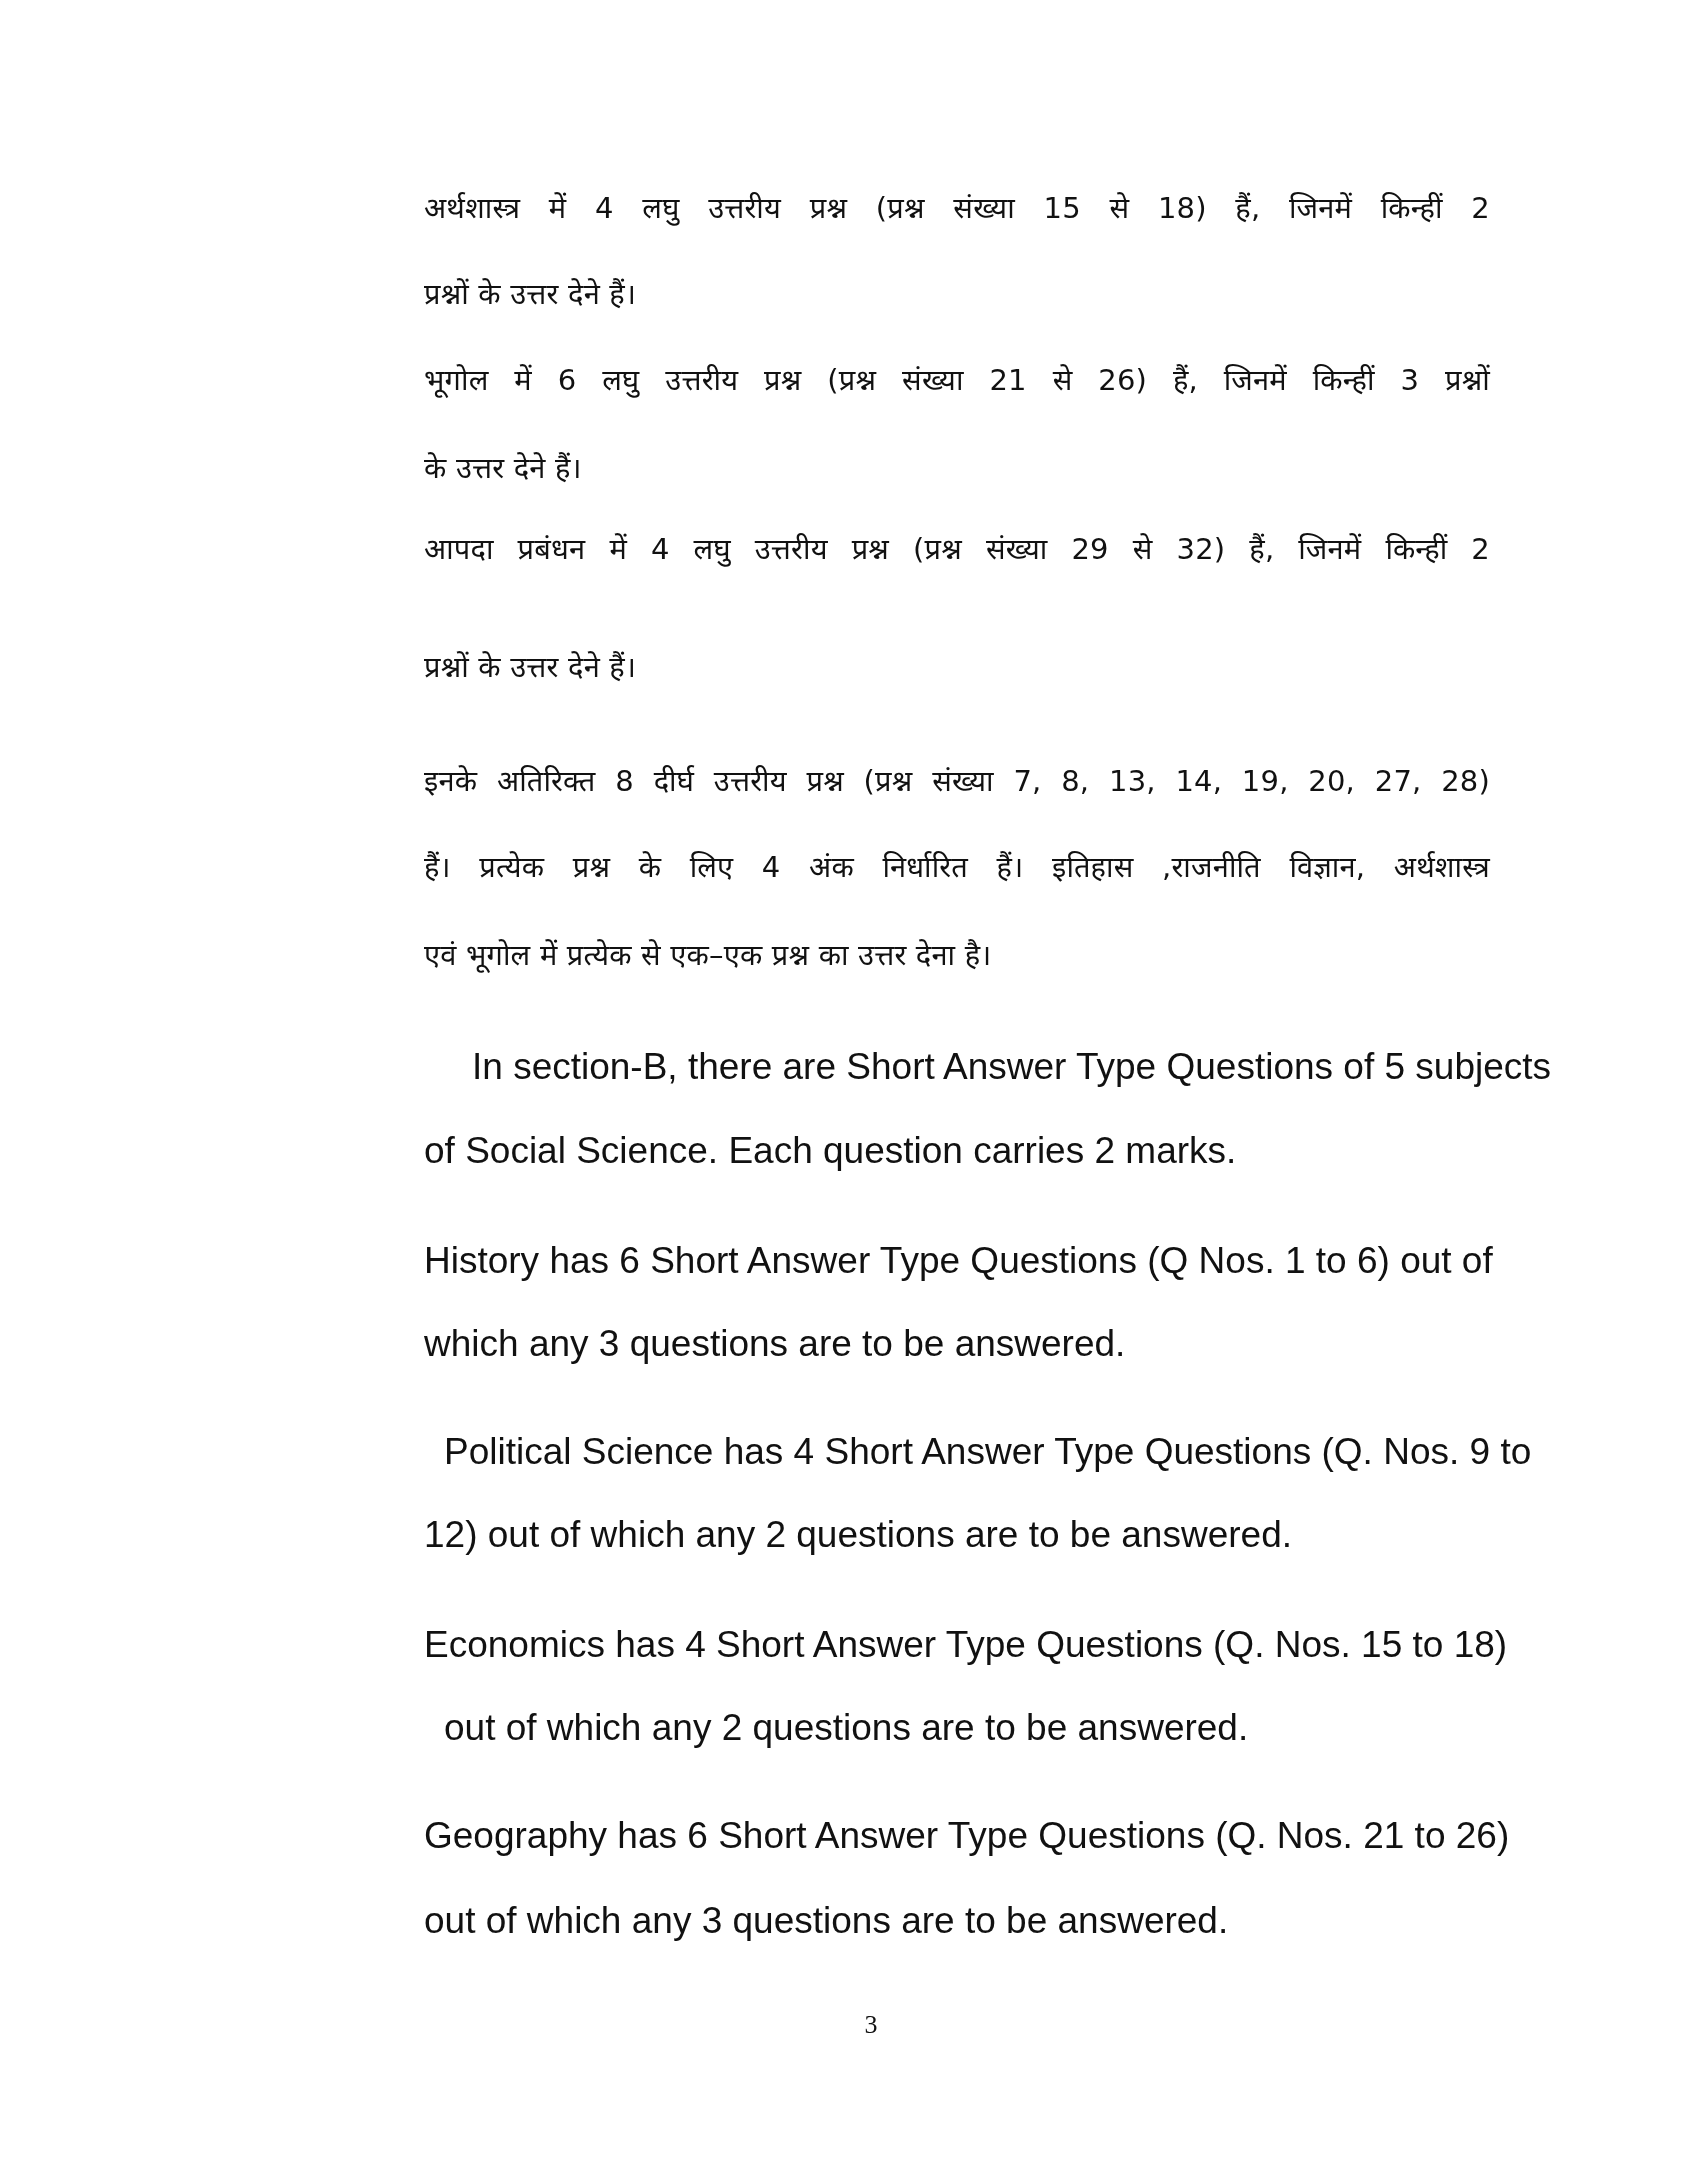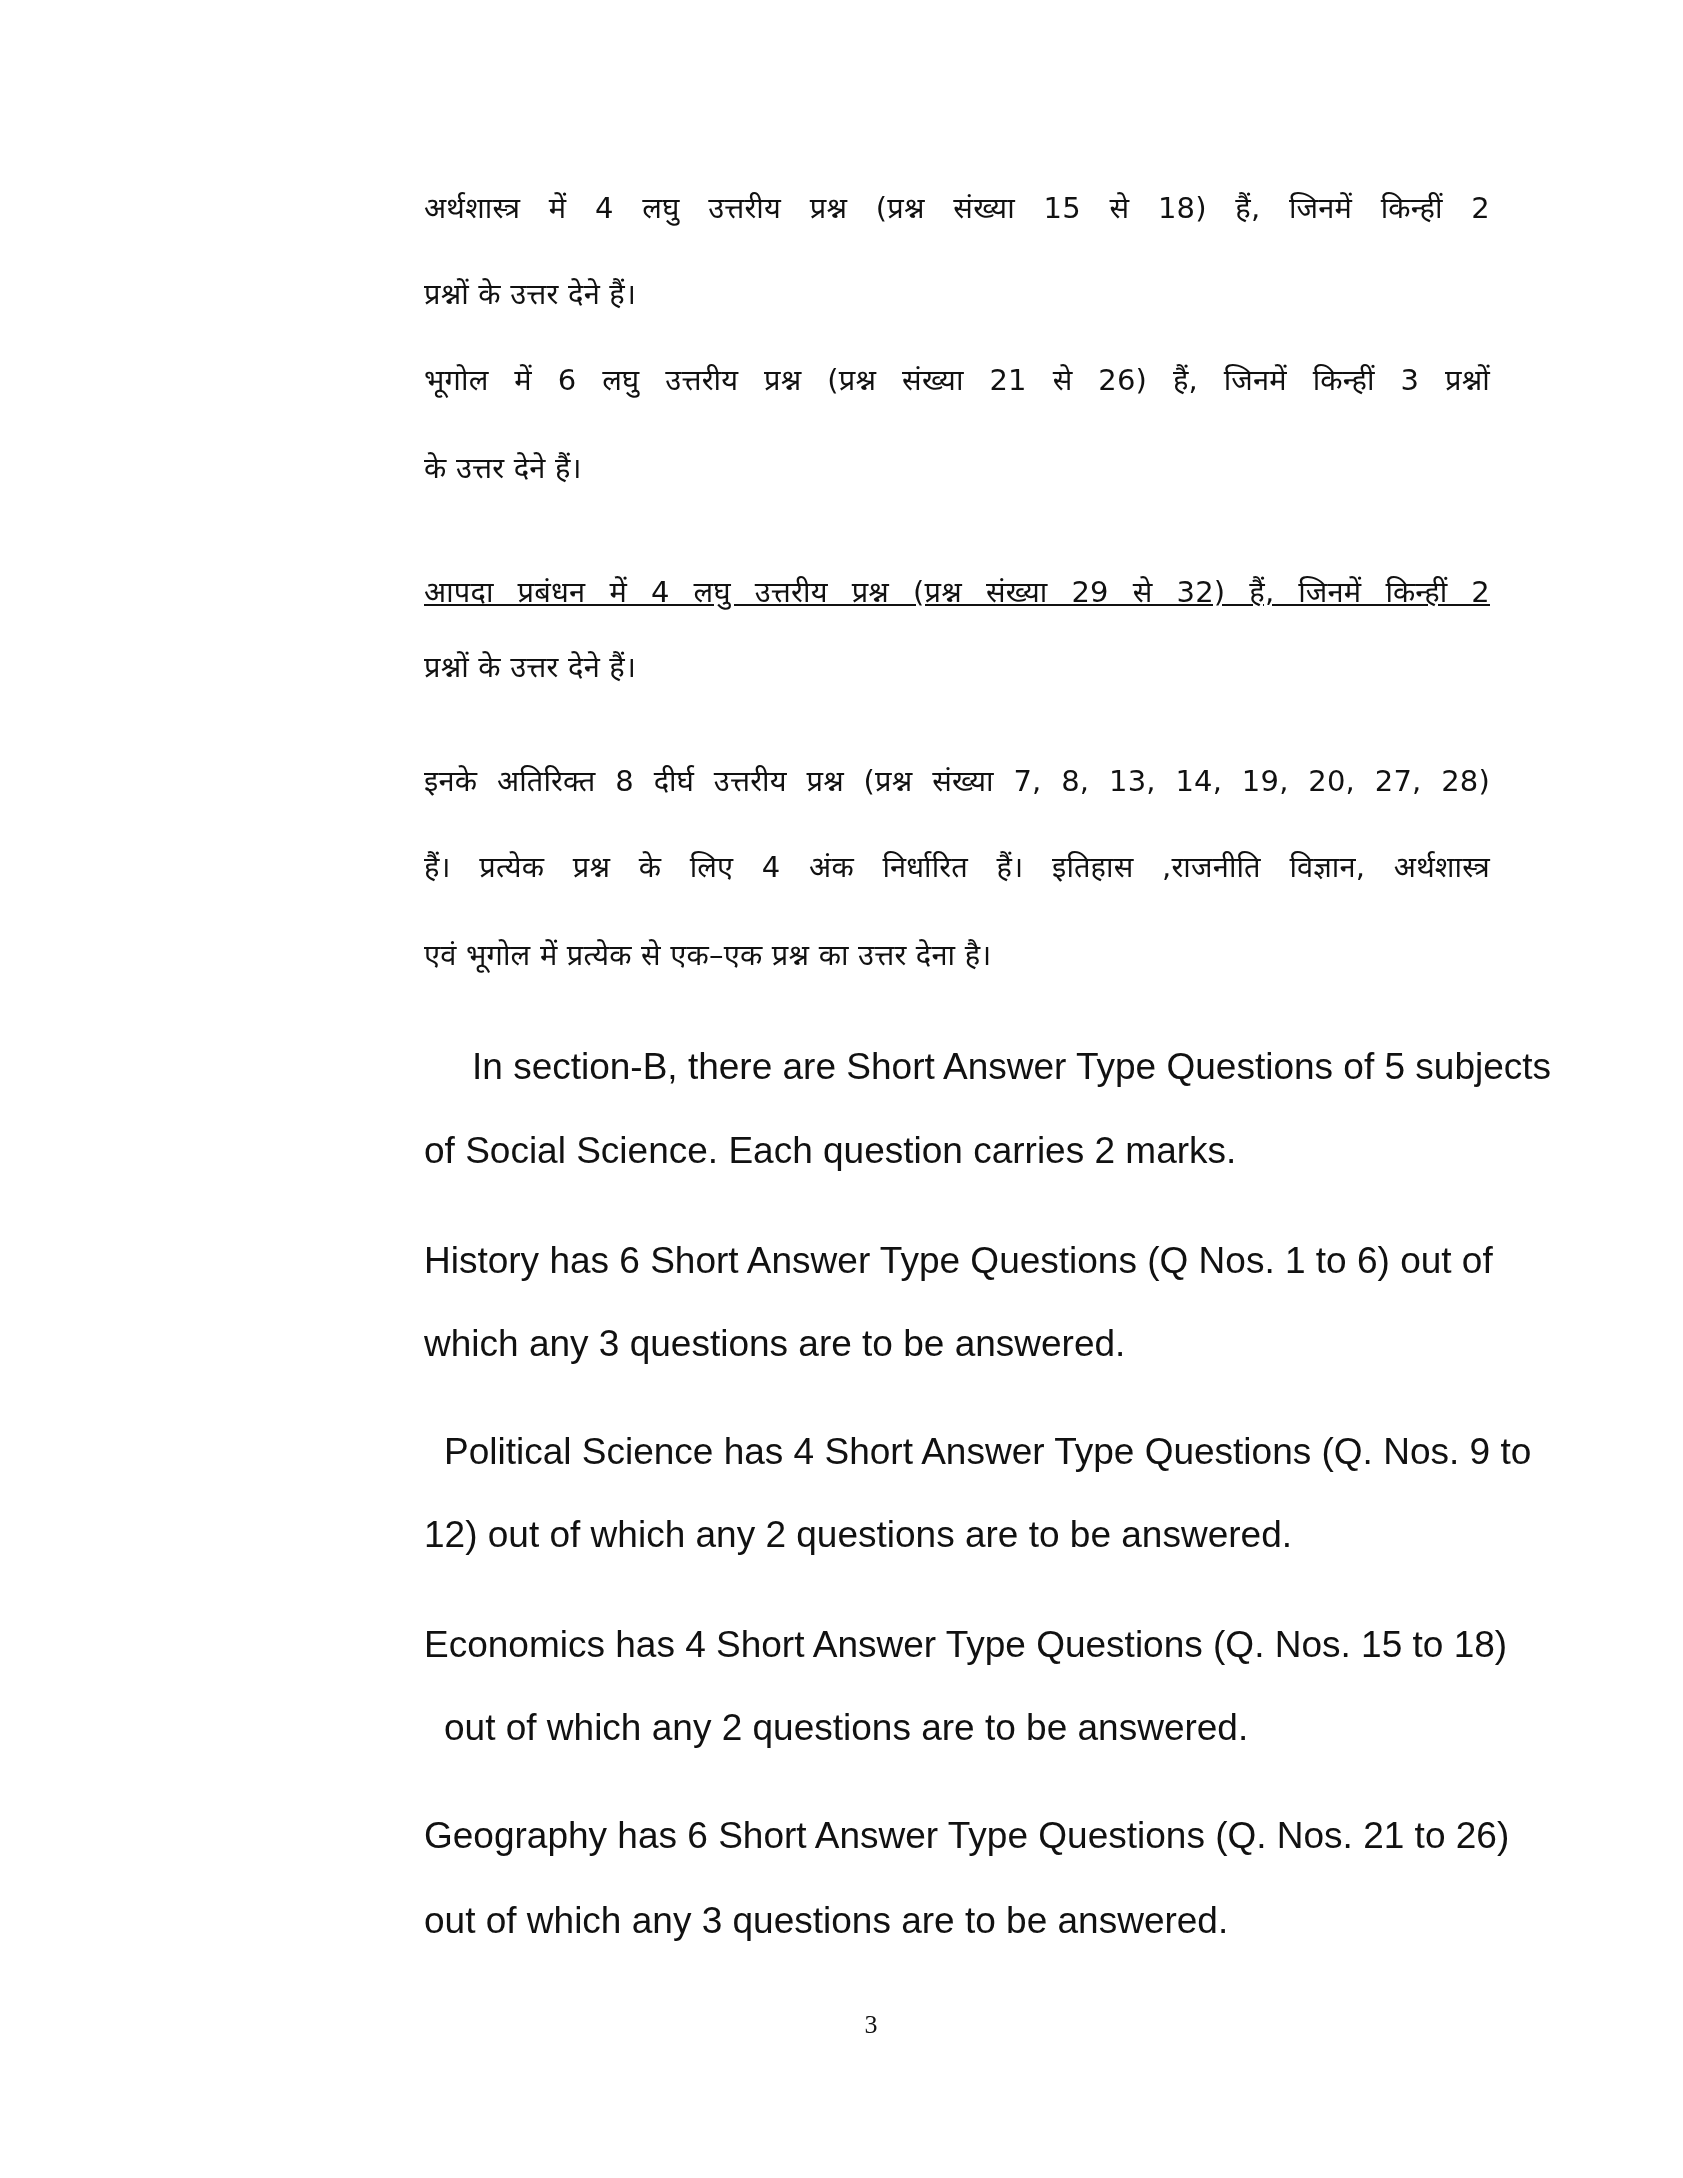--- a/index.html
+++ b/index.html
@@ -69,21 +69,21 @@
     <div class="line hi justify" style="top:186px;">अर्थशास्त्र में 4 लघु उत्तरीय प्रश्न (प्रश्न संख्या 15 से 18) हैं, जिनमें किन्हीं 2</div>
     <div class="line hi left" style="top:272px;">प्रश्नों के उत्तर देने हैं।</div>
   </div>
 
   <div>
     <div class="line hi justify" style="top:358px;">भूगोल में 6 लघु उत्तरीय प्रश्न (प्रश्न संख्या 21 से 26) हैं, जिनमें किन्हीं 3 प्रश्नों</div>
     <div class="line hi left" style="top:446px;">के उत्तर देने हैं।</div>
   </div>
 
   <div>
-    <div class="line hi justify" style="top:570px;text-decoration:underline;">आपदा प्रबंधन में 4 लघु उत्तरीय प्रश्न (प्रश्न संख्या 29 से 32) हैं, जिनमें किन्हीं 2</div>
+    <div class="line hi justify" style="top:527px;">आपदा प्रबंधन में 4 लघु उत्तरीय प्रश्न (प्रश्न संख्या 29 से 32) हैं, जिनमें किन्हीं 2</div>
     <div class="line hi left" style="top:645px;">प्रश्नों के उत्तर देने हैं।</div>
   </div>
 
   <div>
     <div class="line hi justify" style="top:759px;">इनके अतिरिक्त 8 दीर्घ उत्तरीय प्रश्न (प्रश्न संख्या 7, 8, 13, 14, 19, 20, 27, 28)</div>
     <div class="line hi justify" style="top:845px;">हैं। प्रत्येक प्रश्न के लिए 4 अंक निर्धारित हैं। इतिहास ,राजनीति विज्ञान, अर्थशास्त्र</div>
     <div class="line hi left" style="top:933px;">एवं भूगोल में प्रत्येक से एक–एक प्रश्न का उत्तर देना है।</div>
   </div>
 
   <div>

